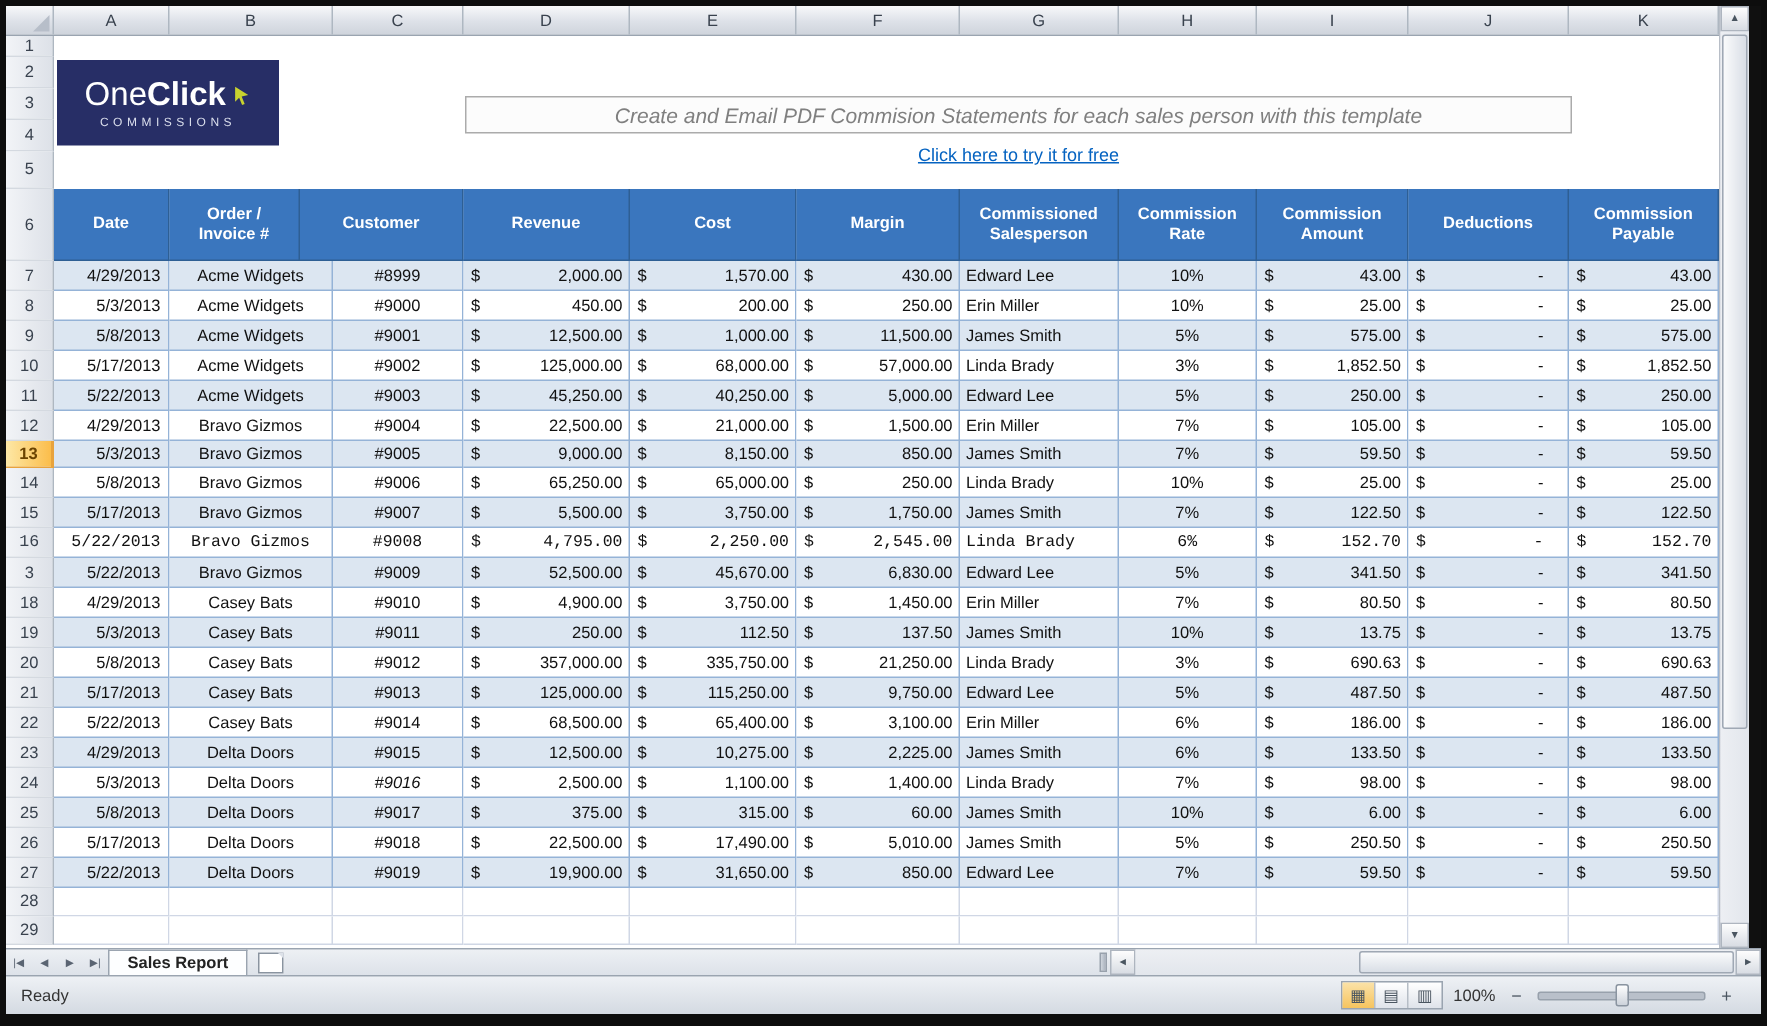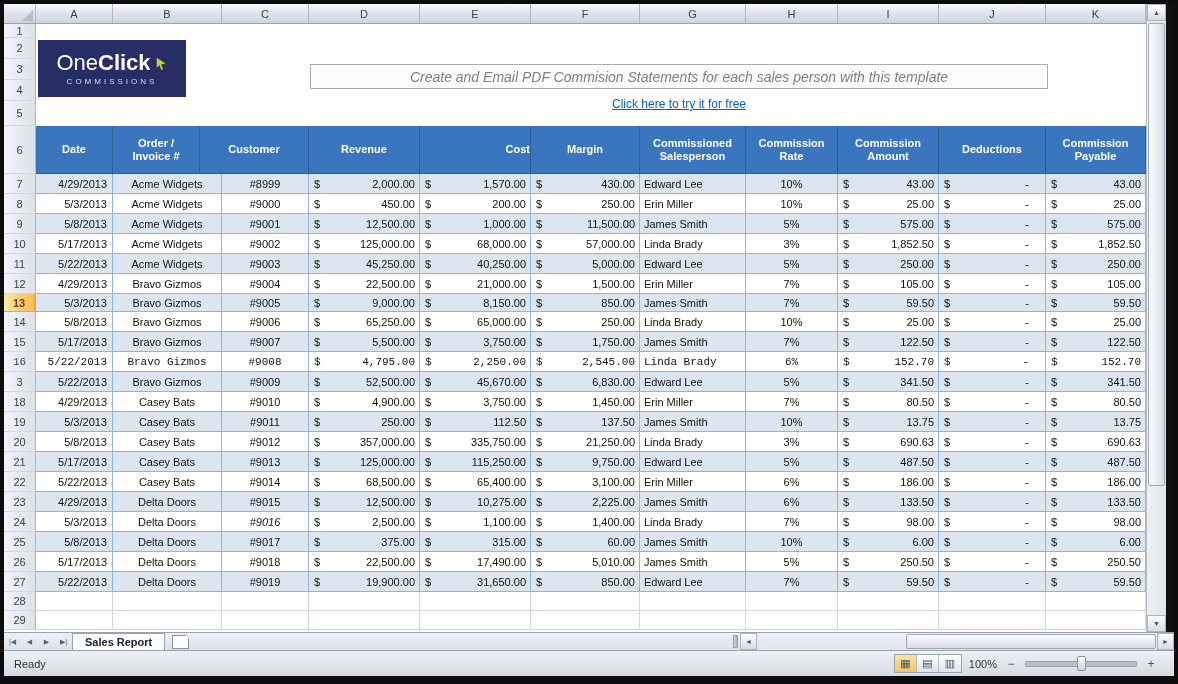--- a/index.html
+++ b/index.html
@@ -151,21 +151,21 @@
               <div class="hcell" style="width: 87px;">
                 <div>Order /</div>
                 <div>Invoice #</div>
               </div>
               <div class="hcell" style="width: 109px;">
                 <div>Customer</div>
               </div>
               <div class="hcell" style="width: 111px;">
                 <div>Revenue</div>
               </div>
-              <div class="hcell" style="width: 111px; align-items: flex-end;">
+              <div class="hcell" style="width: 111px;">
                 <div>Cost</div>
               </div>
               <div class="hcell" style="width: 109px;">
                 <div>Margin</div>
               </div>
               <div class="hcell" style="width: 106px;">
                 <div>Commissioned</div>
                 <div>Salesperson</div>
               </div>
               <div class="hcell" style="width: 92px;">

